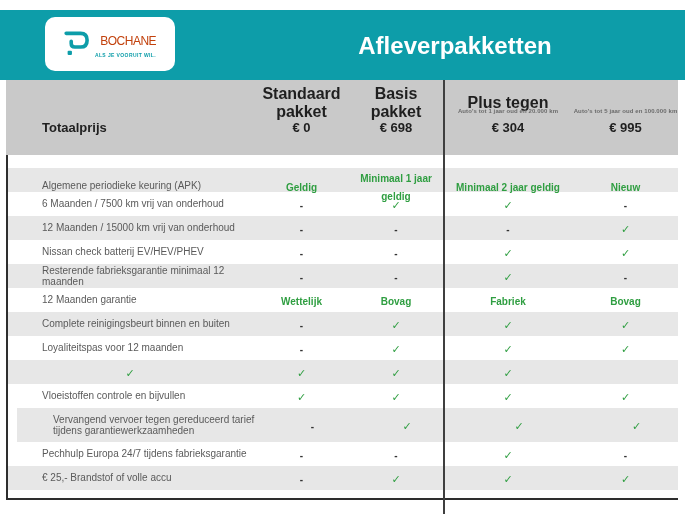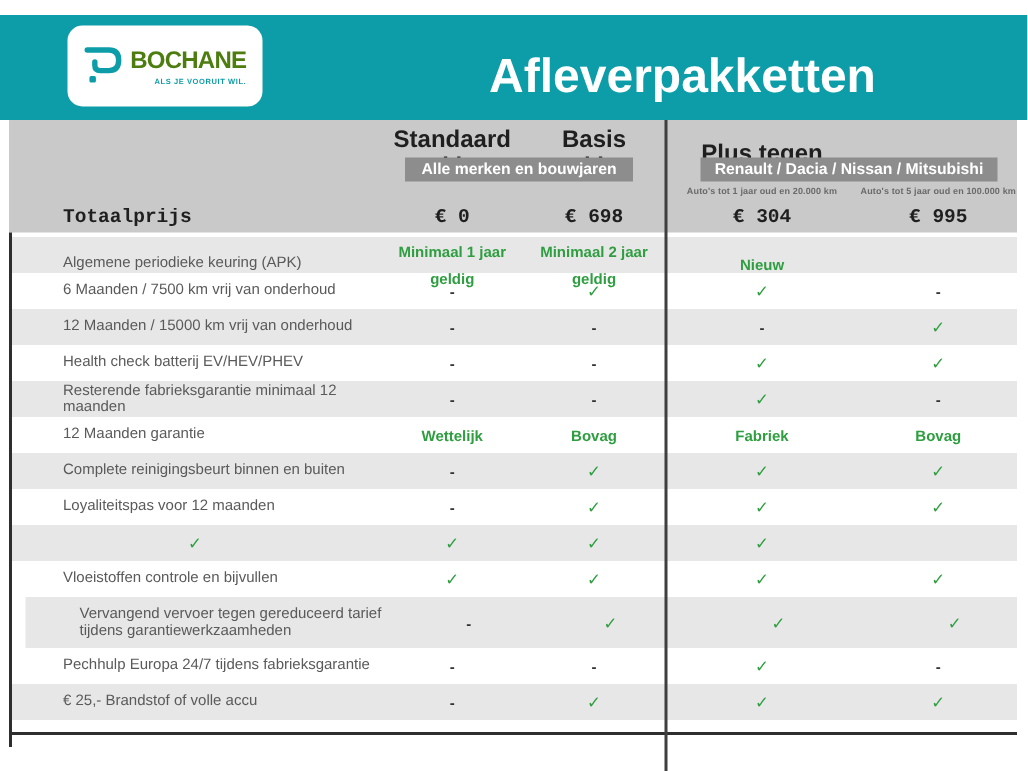--- a/index.html
+++ b/index.html
@@ -11,30 +11,30 @@
     position: absolute; left: 0; top: 10px; width: 685px; height: 70px;
     background: #0d9da9;
   }
   .logo-card {
     position: absolute; left: 45px; top: 7px; width: 130px; height: 54px;
     background: #ffffff; border-radius: 10px;
     display: flex; align-items: center; justify-content: center; gap: 5px;
   }
   .logo-text { display: flex; flex-direction: column; align-items: flex-end; }
   .logo-name {
-    font-size: 16px; font-weight: bold; color: #4d7c0f; letter-spacing: -0.5px;
+    font-size: 12px; font-weight: normal; color: #c2410c; letter-spacing: -0.5px;
     line-height: 20px;
   }
   .logo-tagline {
     font-size: 5px; font-weight: bold; color: #0d9da9; letter-spacing: 0.4px;
     margin-top: 1px;
   }
   .page-title {
     position: absolute; left: 455px; top: 22px; transform: translateX(-50%);
-    color: #ffffff; font-size: 32px; font-weight: bold; white-space: nowrap;
+    color: #ffffff; font-size: 24px; font-weight: bold; white-space: nowrap;
     letter-spacing: 0px;
   }
 
   
   .pkg-table { position: absolute; left: 6px; top: 80px; width: 672px; }
   .grid {
     display: grid;
     grid-template-columns: 248px 95px 94px 130px 105px;
     align-items: center;
   }
@@ -48,27 +48,27 @@
     background: #8d8d8d; color: #ffffff; font-size: 10.5px; font-weight: bold;
     text-align: center; line-height: 16px; height: 16px;
   }
   .banner-left  { grid-column: 2 / 4; margin: 0 21px 0 16px; }
   .banner-right { grid-column: 4 / 6; margin: 0 13px 0 24px; }
   .notes-row { height: 12px; }
   .note {
     text-align: center; font-size: 6px; font-weight: bold; color: #6a6a6a;
     letter-spacing: 0.1px;
   }
-  .price-row { height: 21px; font-family: Liberation Mono, monospace; }
+  .price-row { height: 21px; }
   .label-cell { padding-left: 36px; }
   .totaal-label { font-size: 13px; font-weight: bold; color: #1f1f1f; }
   .price { text-align: center; font-size: 13px; font-weight: bold; color: #1f1f1f; }
 
   
-  .rows { position: relative; padding-top: 3px; }
+  .rows { position: relative; padding-top: 13px; }
   .left-edge-line {
     position: absolute; left: 0; top: 0; width: 2px; height: 343px;
     background: #2e2e2e;
   }
   .row { height: 24px; position: static; }
   .row.stripe { background: #e7e7e7; }
   .row.tall { height: 34px; margin-left: 11px; }
   .row-label {
     font-size: 10px; color: #5a5a5a; white-space: pre-line; line-height: 11.5px;
   }
@@ -104,65 +104,61 @@
 </div>
 
 <div class="pkg-table">
   <div class="band">
     <div class="grid names-row">
       <div class="label-cell"></div>
       <div class="col-name">Standaard pakket</div>
       <div class="col-name">Basis pakket</div>
       <div class="col-name">Plus tegen</div>
     </div>
-    <div class="grid banners-row">
-      <div class="label-cell"></div>
-      <div class="banner banner-left">Alle merken en bouwjaren</div>
-      <div class="banner banner-right">Renault / Dacia / Nissan / Mitsubishi</div>
-    </div>
     <div class="grid notes-row">
       <div></div>
       <div></div>
       <div></div>
       <div class="note">Auto's tot 1 jaar oud en 20.000 km</div>
       <div class="note">Auto's tot 5 jaar oud en 100.000 km</div>
     </div>
     <div class="grid price-row">
       <div class="label-cell totaal-label">Totaalprijs</div>
       <div class="price">€ 0</div>
       <div class="price">€ 698</div>
       <div class="price">€ 304</div>
       <div class="price">€ 995</div>
     </div>
   </div>
 
   <div class="rows" id="rows-container">
     <div class="left-edge-line"></div>
   <div class="grid row stripe">
         <div class="label-cell row-label">Algemene periodieke keuring (APK)</div>
+        <div class="val"><span class="text-value">Geldig</span></div>
         <div class="val"><span class="text-value">Minimaal 1 jaar geldig</span></div>
         <div class="val"><span class="text-value">Minimaal 2 jaar geldig</span></div>
         <div class="val"><span class="text-value">Nieuw</span></div>
       </div>
       <div class="grid row">
         <div class="label-cell row-label">6 Maanden / 7500 km vrij van onderhoud</div>
         <div class="val"><span class="dash">-</span></div>
         <div class="val"><span class="check">✓</span></div>
         <div class="val"><span class="check">✓</span></div>
         <div class="val"><span class="dash">-</span></div>
       </div>
       <div class="grid row stripe">
         <div class="label-cell row-label">12 Maanden / 15000 km vrij van onderhoud</div>
         <div class="val"><span class="dash">-</span></div>
         <div class="val"><span class="dash">-</span></div>
         <div class="val"><span class="dash">-</span></div>
         <div class="val"><span class="check">✓</span></div>
       </div>
       <div class="grid row">
-        <div class="label-cell row-label">Health check batterij EV/HEV/PHEV</div>
+        <div class="label-cell row-label">Nissan check batterij EV/HEV/PHEV</div>
         <div class="val"><span class="dash">-</span></div>
         <div class="val"><span class="dash">-</span></div>
         <div class="val"><span class="check">✓</span></div>
         <div class="val"><span class="check">✓</span></div>
       </div>
       <div class="grid row stripe">
         <div class="label-cell row-label">Resterende fabrieksgarantie minimaal 12 maanden</div>
         <div class="val"><span class="dash">-</span></div>
         <div class="val"><span class="dash">-</span></div>
         <div class="val"><span class="check">✓</span></div>

